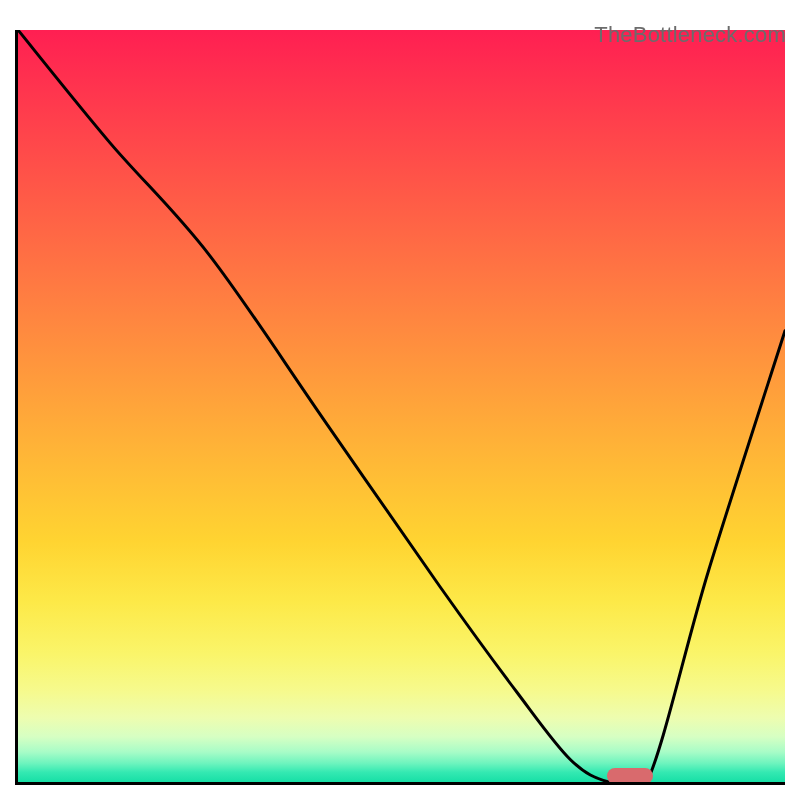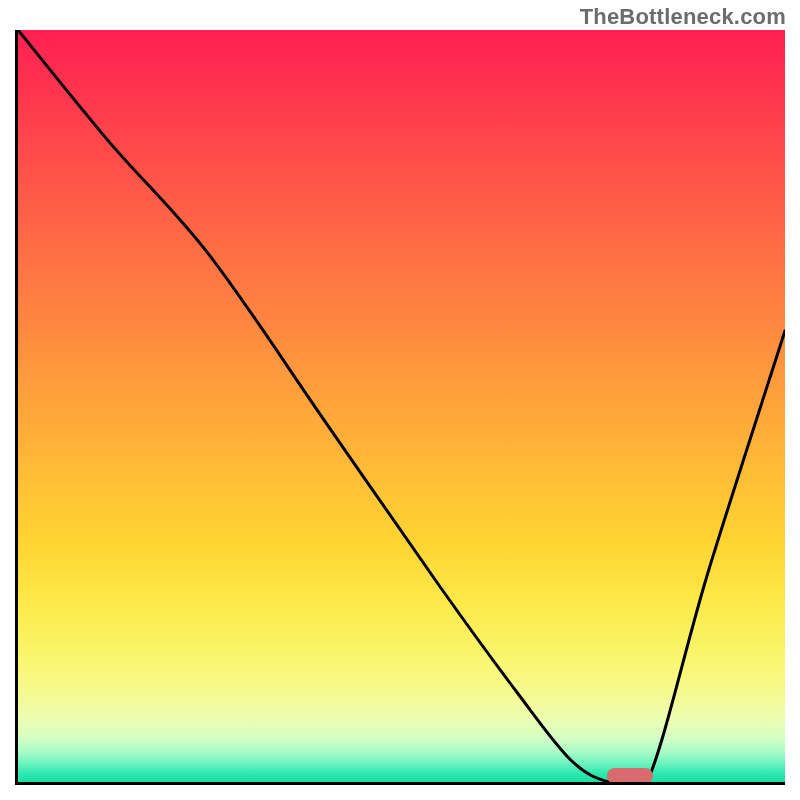--- a/index.html
+++ b/index.html
@@ -11,25 +11,25 @@
     font-family: Arial, Helvetica, sans-serif;
     overflow: hidden;
   }
   .stage {
     position: relative;
     width: 800px;
     height: 800px;
   }
   .watermark {
     position: absolute;
-    top: 4px;
+    top: 22px;
     right: 14px;
     font-size: 22px;
     color: #6c6c6c;
-    font-weight: 700;
+    font-weight: 400;
     letter-spacing: 0.2px;
     z-index: 5;
   }
   .plot-box {
     position: absolute;
     left: 15px;
     top: 30px;
     width: 770px;
     height: 755px;
     border-left: 3px solid #000;

